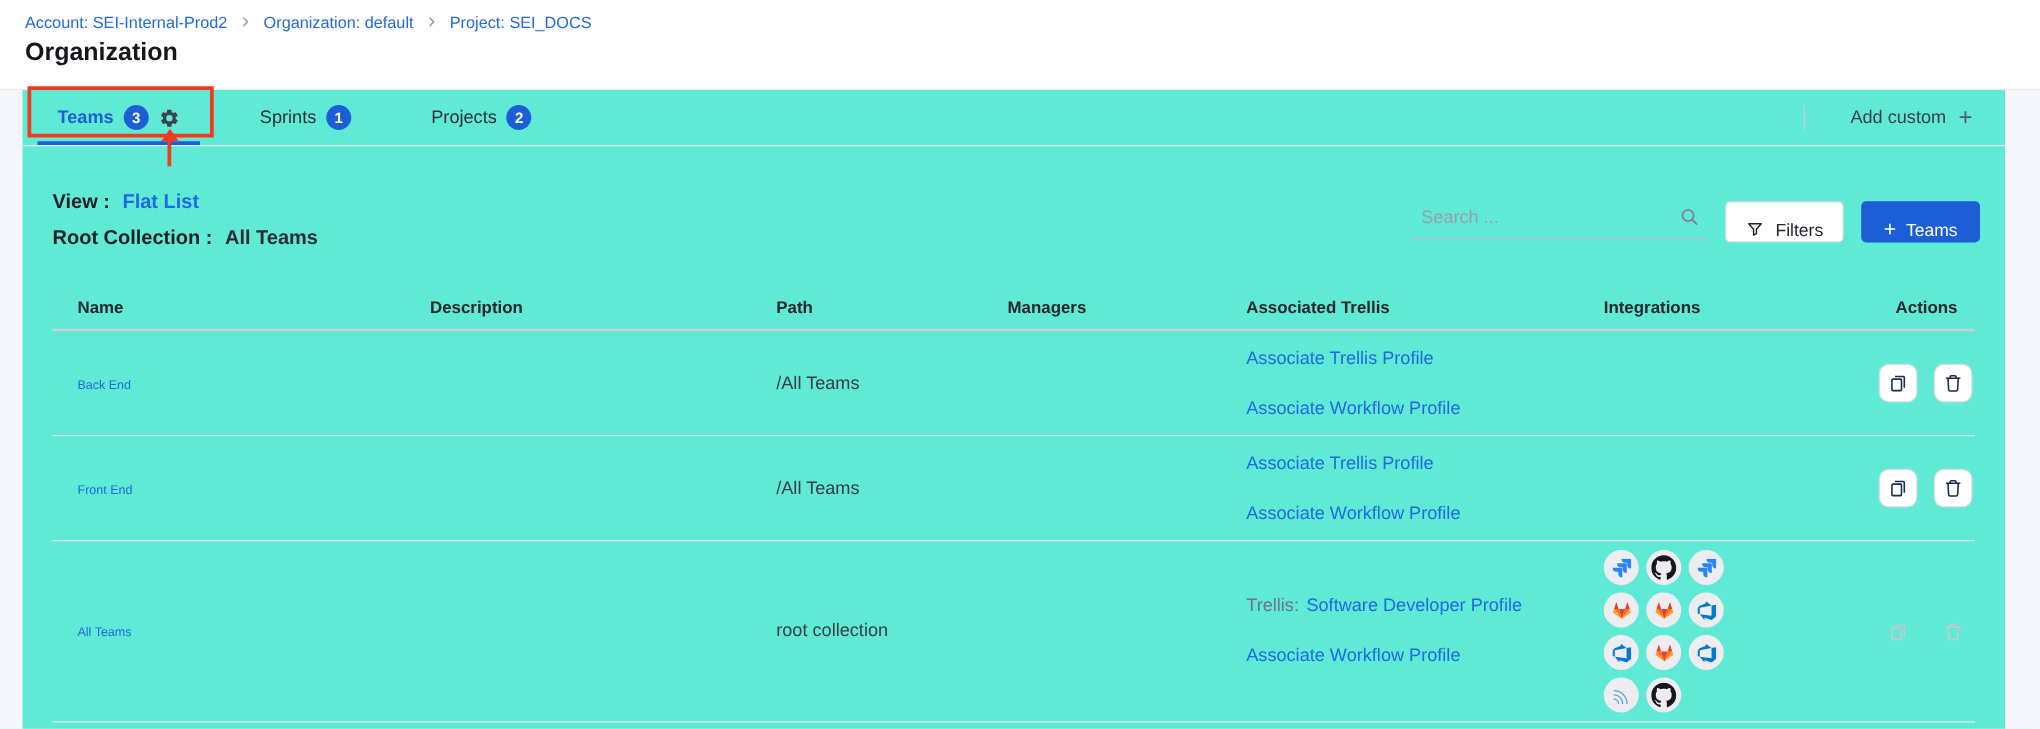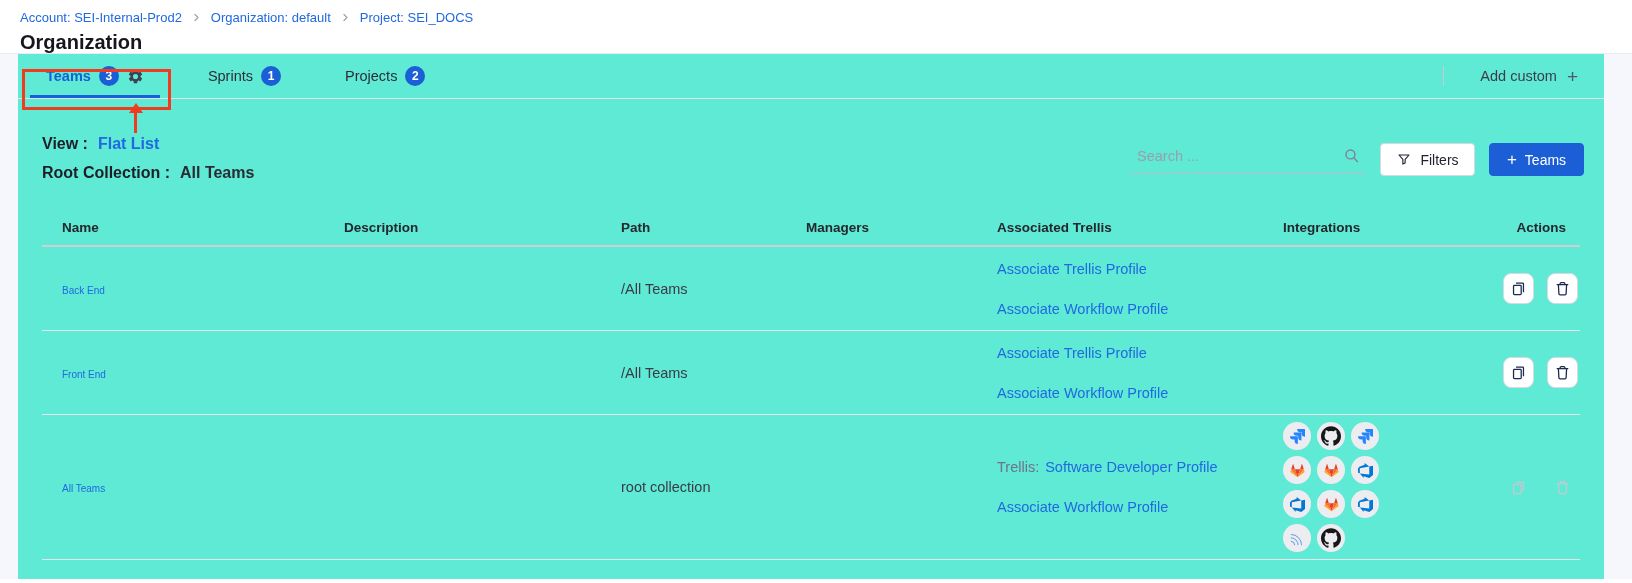--- a/index.html
+++ b/index.html
@@ -7,21 +7,21 @@
     --text:#22232e; --muted:#70718a;
   }
   *{box-sizing:border-box}
   html,body{margin:0;padding:0}
   body{
     width:1632px;height:583px;overflow:hidden;background:#fff;position:relative;
     font-family:"Liberation Sans", sans-serif;font-size:14px;color:var(--text);
   }
   a{cursor:pointer}
   
-  .header{height:54px;padding:10px 20px 0;background:#fff;border-bottom:1px solid #ebebf0}
+  .header{height:72px;padding:10px 20px 0;background:#fff;border-bottom:1px solid #ebebf0}
   .breadcrumb{display:flex;align-items:center;gap:10px;font-size:13px}
   .breadcrumb a{color:var(--link);text-decoration:none}
   .crumb-sep{display:flex;align-items:center}
   .page-title{margin:6px 0 0;font-size:20px;font-weight:700;color:#16161d}
   
   .content-bg{height:525px;background:#f6f7fc;padding:0 28px 0 18px}
   .card{background:#5eead4;height:100%;position:relative}
   
   .tabbar{height:45px;display:flex;align-items:center;border-bottom:1px solid #e3e3e8;padding:0 20px 0 12px}
   .tabs{display:flex;height:100%}
@@ -45,21 +45,21 @@
   .tb-line+.tb-line{margin-top:11px}
   .tb-label{font-weight:700;color:#1d1e29}
   .view-link{color:var(--link);font-weight:700;text-decoration:none}
   .root-value{font-weight:600;color:#2a2b35}
   .tb-right{margin-top:44px;display:flex;align-items:flex-start;gap:14px}
   .search-box{position:relative;width:237px}
   .search-input{width:100%;border:none;border-bottom:1px solid #babccb;padding:5px 28px 9px 8px;
                 font:inherit;font-size:14.5px;color:#3a3b48;outline:none;background:transparent}
   .search-input::placeholder{color:#9b9db0}
   .search-icon{position:absolute;right:6px;top:4px;display:flex}
-  .btn{height:33px;display:flex;align-items:center;justify-content:center;gap:8px;border-radius:4px;
+  .btn{height:33px;display:flex;align-items:flex-end;justify-content:center;gap:8px;border-radius:4px;
        font:inherit;font-size:14px;font-weight:500;cursor:pointer}
   .btn-filters{width:95px;background:#fff;border:1px solid #d7d8e0;color:#22232e}
   .btn-teams{width:95px;background:var(--primary);border:1px solid var(--primary);color:#fff}
   .btn-teams .plus{font-size:17px;font-weight:400;line-height:1}
   
   .table{margin-top:26px;padding:0 24px}
   .grid-cols{display:grid;grid-template-columns:282px 277px 185px 191px 286px 220px minmax(0,1fr)}
   .thead{border-bottom:2px solid #cdced6;padding:12px 0 10px}
   .th{font-size:13.5px;font-weight:700;color:#26262e;padding-left:20px}
   .th-actions{text-align:right;padding-right:14px}

